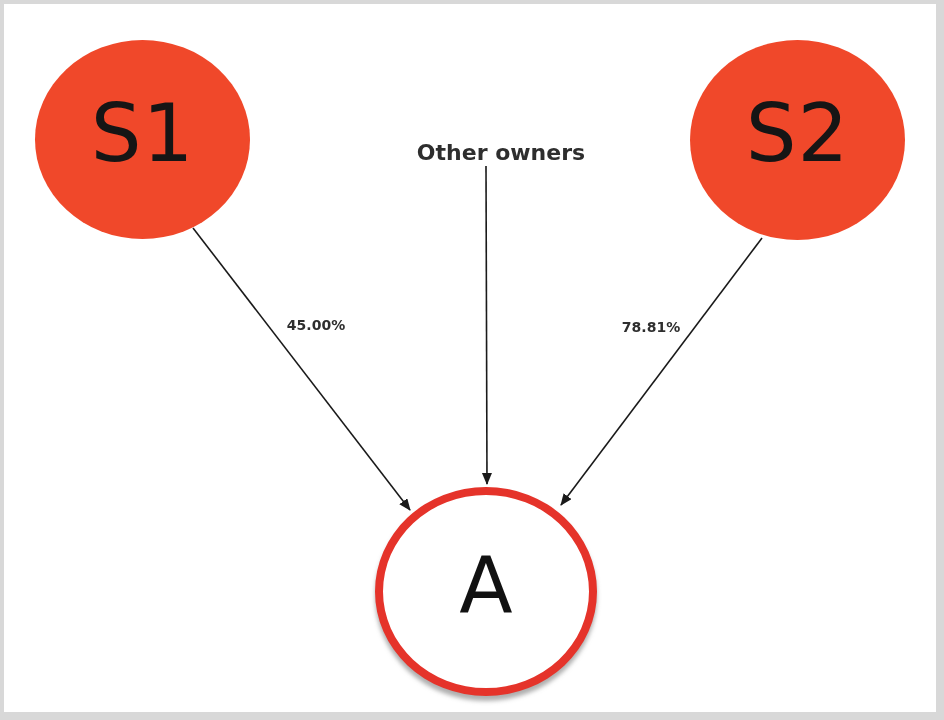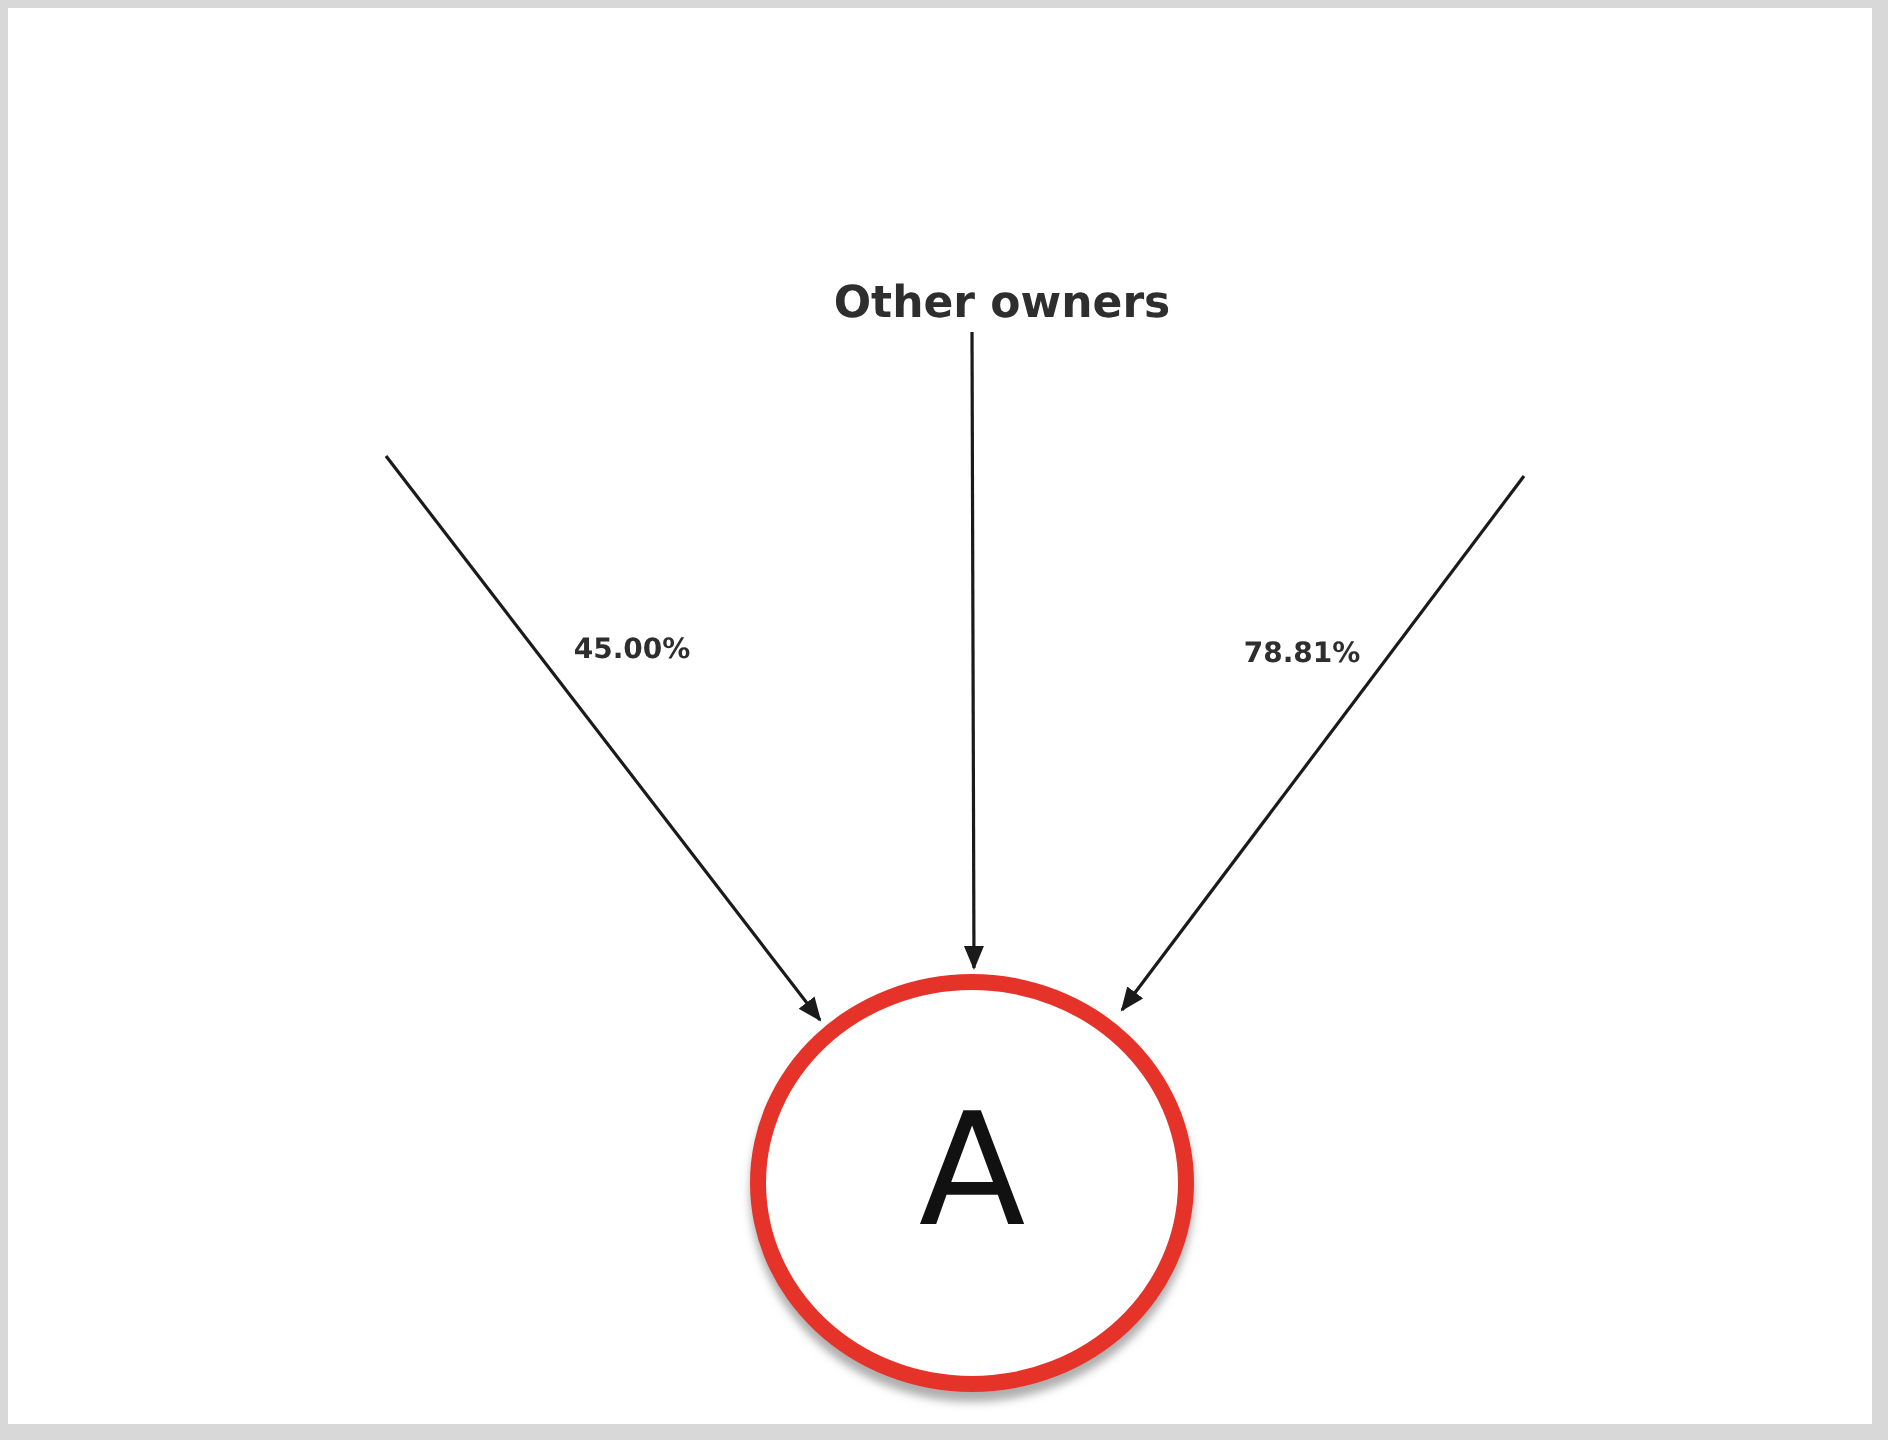--- a/index.html
+++ b/index.html
@@ -94,21 +94,27 @@
     <defs>
       <marker id="arrowhead" markerUnits="userSpaceOnUse" markerWidth="13" markerHeight="11" refX="11" refY="5" orient="auto">
         <path d="M0,0 L12,5 L0,10 Z" fill="#1a1a1a"></path>
       </marker>
     </defs>
     <line x1="193" y1="228" x2="410" y2="510" stroke="#1a1a1a" stroke-width="1.6" marker-end="url(#arrowhead)"></line>
     <line x1="486" y1="166" x2="487" y2="484" stroke="#1a1a1a" stroke-width="1.6" marker-end="url(#arrowhead)"></line>
     <line x1="762" y1="238" x2="561" y2="505" stroke="#1a1a1a" stroke-width="1.6" marker-end="url(#arrowhead)"></line>
   </svg>
 
+  <div class="node node-source node-s1">
+    <span class="node-label">S1</span>
+  </div>
 
+  <div class="node node-source node-s2">
+    <span class="node-label">S2</span>
+  </div>
 
   <div class="node node-target">
     <span class="node-label">A</span>
   </div>
 
   <div class="text-label other-owners">Other owners</div>
 
   <div class="edge-label edge-label-1">45.00%</div>
 
   <div class="edge-label edge-label-2">78.81%</div>

